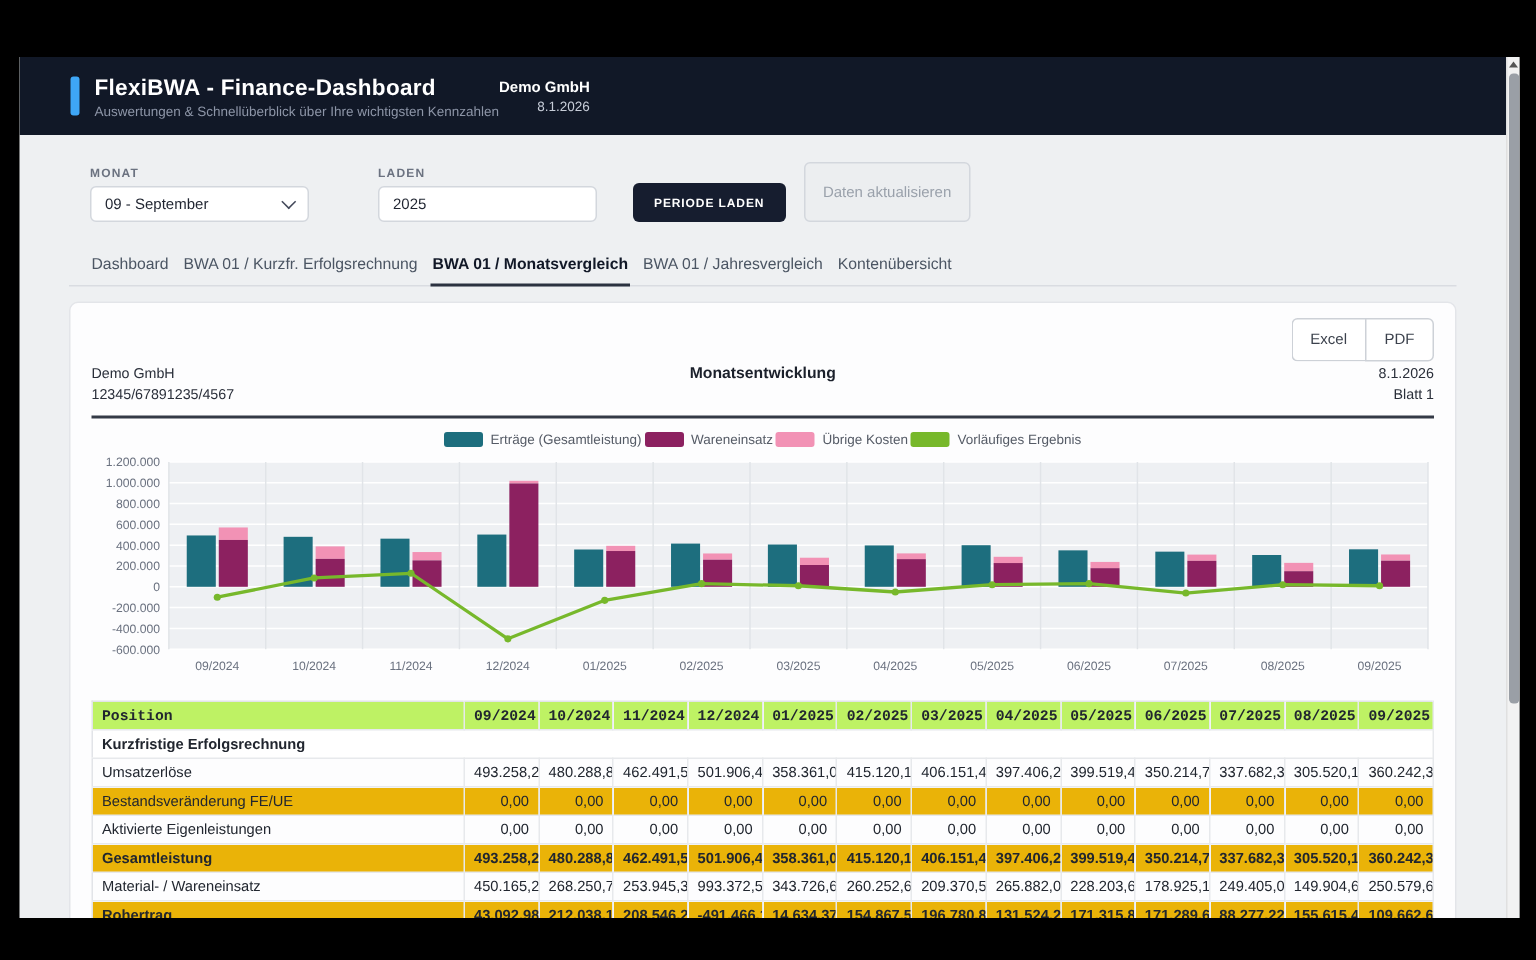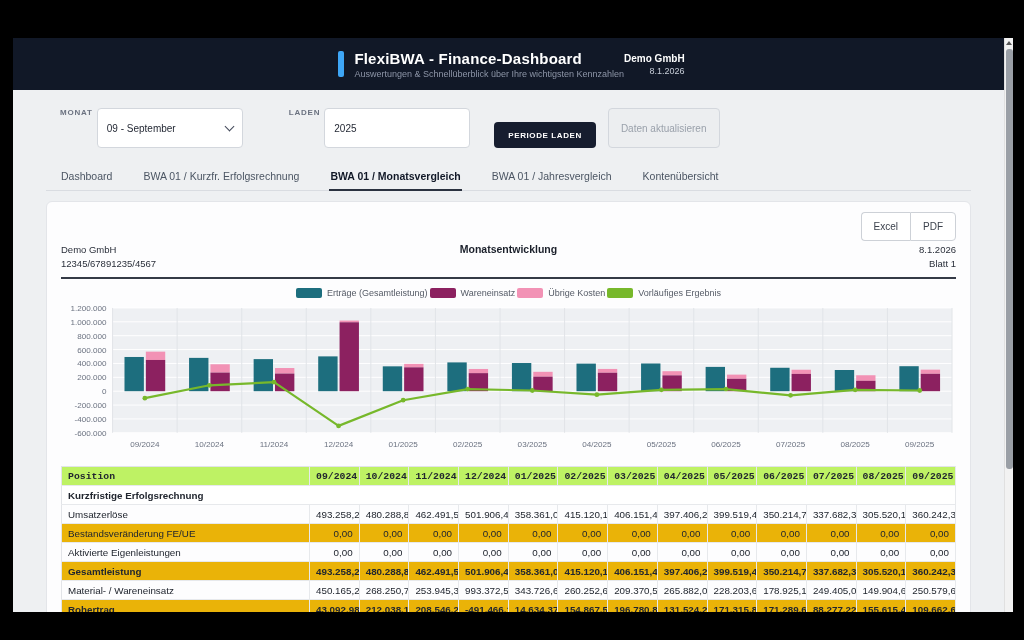--- a/index.html
+++ b/index.html
@@ -7,44 +7,44 @@
   .window { position:absolute; left:13px; top:38px; width:1000px; height:574px; background:#eef0f2; display:flex; overflow:hidden; }
   .win-main { flex:1; display:flex; flex-direction:column; overflow:hidden; }
 
   
   .scrollbar { width:9px; background:#f2f2f2; border-left:1px solid #e0e0e0; display:flex; flex-direction:column; }
   .scroll-up { height:10px; display:flex; align-items:center; justify-content:center; }
   .scroll-up .tri { width:0; height:0; border-left:3px solid transparent; border-right:3px solid transparent; border-bottom:4px solid #555; }
   .scroll-thumb { margin:1px auto; width:7px; height:420px; background:#9a9fa6; border-radius:3px; }
 
   
-  .app-header { height:52px; background:#111827; display:flex; align-items:center; justify-content:center; padding:0 28px 0 34px; flex:0 0 auto; }
+  .app-header { height:52px; background:#111827; display:flex; align-items:center; justify-content:flex-start; padding:0 28px 0 34px; flex:0 0 auto; }
   .app-header-left { display:flex; align-items:center; gap:10px; }
   .accent-bar { width:6px; height:26px; background:#3ea6f6; border-radius:2px; }
   .app-title { color:#fff; font-size:15px; font-weight:bold; letter-spacing:.2px; }
   .app-subtitle { color:#8d95a7; font-size:9px; margin-top:2px; }
   .app-header-right { text-align:right; }
   .hdr-company { color:#fff; font-size:10px; font-weight:bold; }
   .hdr-date { color:#c7cdd8; font-size:9px; margin-top:2px; }
 
   .content { flex:1; padding:14px 33px 0 33px; overflow:hidden; }
 
   
   .filters { display:flex; align-items:flex-end; gap:12px; padding-left:14px; margin-top:4px; }
-  .filter-group { display:flex; gap:4px; }
+  .filter-group { display:flex; flex-direction:column; gap:4px; }
   .filter-label { font-size:8px; letter-spacing:.8px; color:#6b7280; font-weight:bold; }
-  .select-box, .input-box { width:146px; height:40px; background:#fff; border:1px solid #d3d7dd; border-radius:4px; font-size:10px; color:#1f2430; display:flex; align-items:center; justify-content:space-between; padding:0 9px; }
+  .select-box, .input-box { width:146px; height:24px; background:#fff; border:1px solid #d3d7dd; border-radius:4px; font-size:10px; color:#1f2430; display:flex; align-items:center; justify-content:space-between; padding:0 9px; }
   .input-box { margin-left:0; }
   .jahr-group { margin-left:34px; }
   .chev { width:7px; height:7px; border-right:1.5px solid #42485a; border-bottom:1.5px solid #42485a; transform:rotate(45deg); margin-top:-4px; }
   .btn-dark { margin-left:12px; height:26px; background:#161d2f; color:#fff; border:none; border-radius:4px; font-size:8px; font-weight:bold; letter-spacing:.6px; padding:0 14px; font-family:inherit; }
   .btn-disabled { height:40px; background:#eceef0; color:#9aa1ab; border:1px solid #d3d7dd; border-radius:4px; font-size:10px; padding:0 12px; font-family:inherit; }
 
   
-  .tab-bar { display:flex; gap:29px; margin-top:16px; border-bottom:1px solid #d9dce1; padding-left:14px; }
+  .tab-bar { display:flex; gap:8px; margin-top:16px; border-bottom:1px solid #d9dce1; padding-left:14px; }
   .tab { font-size:10.5px; color:#4b5563; padding:6px 1px 7px 1px; cursor:pointer; white-space:nowrap; }
   .tab.active { color:#111827; font-weight:bold; border-bottom:2px solid #2b3240; margin-bottom:-1px; }
 
   
   .card { background:#fdfdfe; border:1px solid #e3e5e9; border-radius:6px; margin-top:10px; padding:10px 14px 14px 14px; }
   .card-toolbar { display:flex; justify-content:flex-end; }
   .btn-group { display:flex; }
   .btn-group button { background:#fff; border:1px solid #cdd1d7; color:#3c424d; font-size:10px; padding:8px 12px; font-family:inherit; }
   .btn-group button:first-child { border-radius:4px 0 0 4px; border-right:none; }
   .btn-group button:last-child { border-radius:0 4px 4px 0; }

